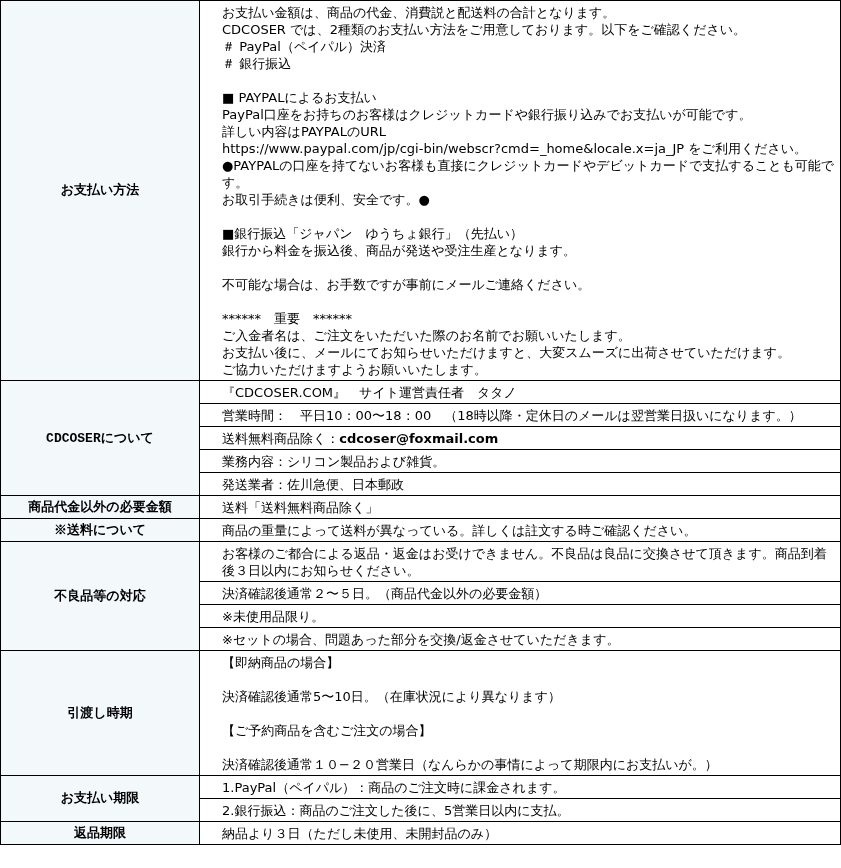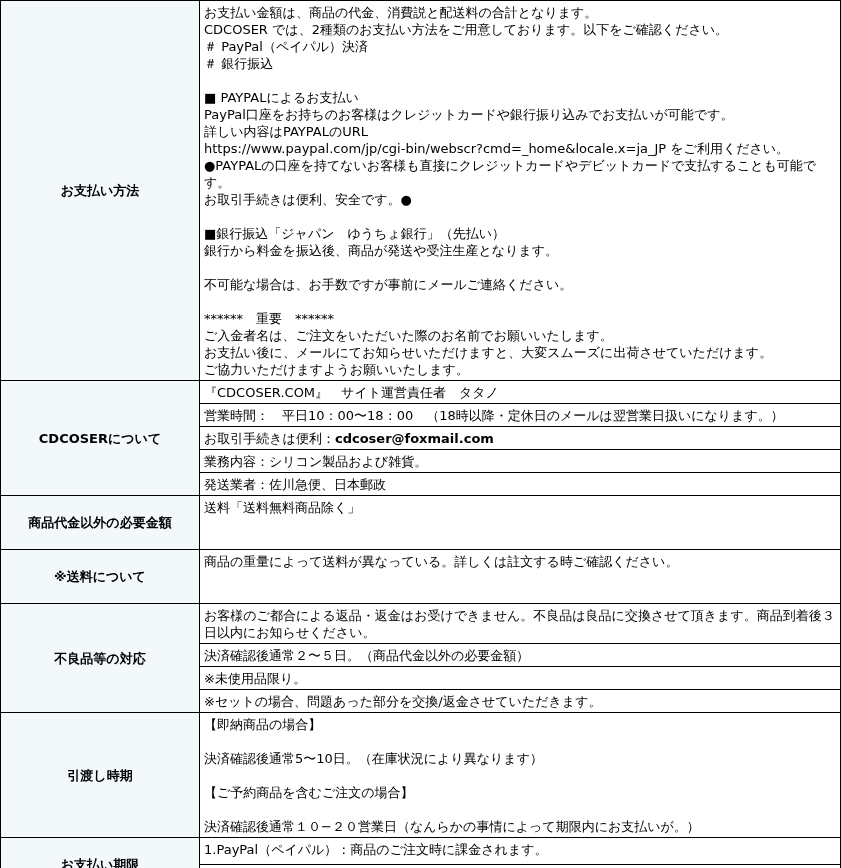--- a/index.html
+++ b/index.html
@@ -29,40 +29,42 @@
   .label-cell {
     flex: 0 0 199px;
     width: 199px;
     background: var(--label-bg);
     border-right: 1px solid var(--border);
     display: flex;
     align-items: center;
     justify-content: center;
     text-align: center;
     font-weight: bold;
-    padding: 18px 6px;
+    padding: 2px 6px;
     line-height: 17px;
+    font-family: Liberation Mono, monospace;
   }
   .content-cell {
     flex: 1 1 auto;
     min-width: 0;
     display: flex;
     flex-direction: column;
   }
   .sub-cell {
     border-bottom: 1px solid var(--border);
     padding: 3px 4px 2px 4px;
     flex: 1 1 auto;
   }
   .sub-cell:last-child { border-bottom: none; }
   .line {
     min-height: 17px;
     line-height: 17px;
     white-space: pre-wrap;
     word-break: break-all;
+    margin-left: 18px;
   }
   .seg-bold { font-weight: bold; }
 </style>
 </head>
 <body>
 
 <div class="page">
   <div class="info-table">
       <div class="row">
         <div class="label-cell">お支払い方法</div>
@@ -95,21 +97,21 @@
       <div class="row">
         <div class="label-cell">CDCOSERについて</div>
         <div class="content-cell">
           <div class="sub-cell">
             <div class="line">『CDCOSER.COM』　サイト運営責任者　タタノ</div>
           </div>
           <div class="sub-cell">
             <div class="line">営業時間：　平日10：00〜18：00　（18時以降・定休日のメールは翌営業日扱いになります。）</div>
           </div>
           <div class="sub-cell">
-            <div class="line"><span>お取引手続きは便利：</span><span class="seg-bold">cdcoser@foxmail.com</span></div>
+            <div class="line"><span>送料無料商品除く：</span><span class="seg-bold">cdcoser@foxmail.com</span></div>
           </div>
           <div class="sub-cell">
             <div class="line">業務内容：シリコン製品および雑貨。</div>
           </div>
           <div class="sub-cell">
             <div class="line">発送業者：佐川急便、日本郵政</div>
           </div>
         </div>
       </div>
       <div class="row">

